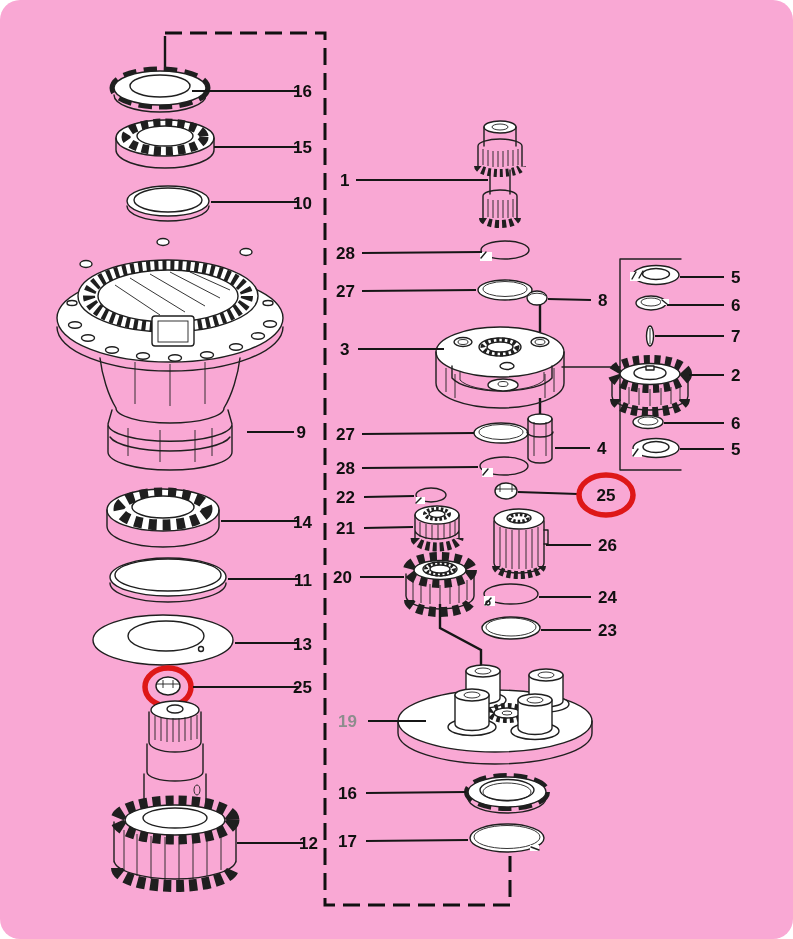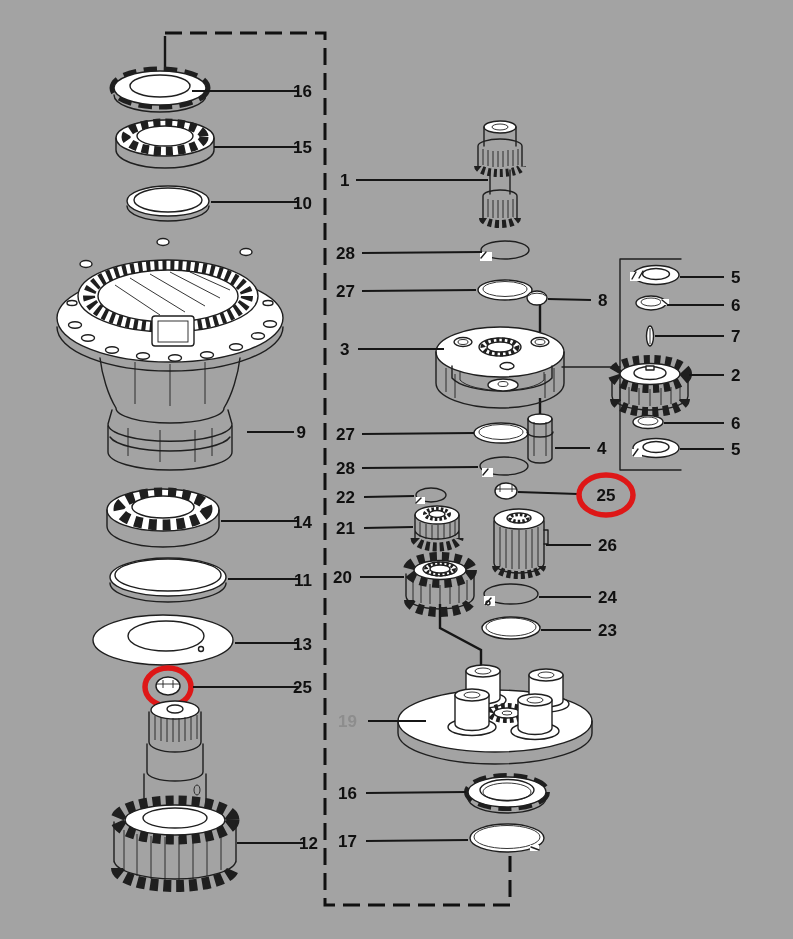--- a/index.html
+++ b/index.html
@@ -1,16 +1,16 @@
 <!DOCTYPE html>
 <html><head>
 <meta charset="utf-8">
 <style>
   html,body{margin:0;padding:0;background:#ffffff;}
-  .page{width:793px;height:939px;position:relative;background:#a3a3a3;}
+  .page{width:793px;height:939px;position:relative;background:#f9a8d4;border-radius:20px;}
   svg text{font-family:"Liberation Sans",sans-serif;font-weight:bold;font-size:17px;fill:#101010;}
   svg text.end{text-anchor:end}
   svg text.mid{text-anchor:middle}
   svg text.muted{fill:#8d8d8d}
   .s{fill:none;stroke:#1f1f1f;stroke-width:1.4;stroke-linecap:round;stroke-linejoin:round}
   .w{fill:#ffffff;stroke:#1f1f1f;stroke-width:1.4;stroke-linejoin:round}
   .thin{fill:none;stroke:#1f1f1f;stroke-width:0.9}
   .teeth{fill:none;stroke:#1f1f1f}
   .ld{stroke:#161616;stroke-width:2.1}
   .conn{fill:none;stroke:#161616;stroke-width:2.4}

